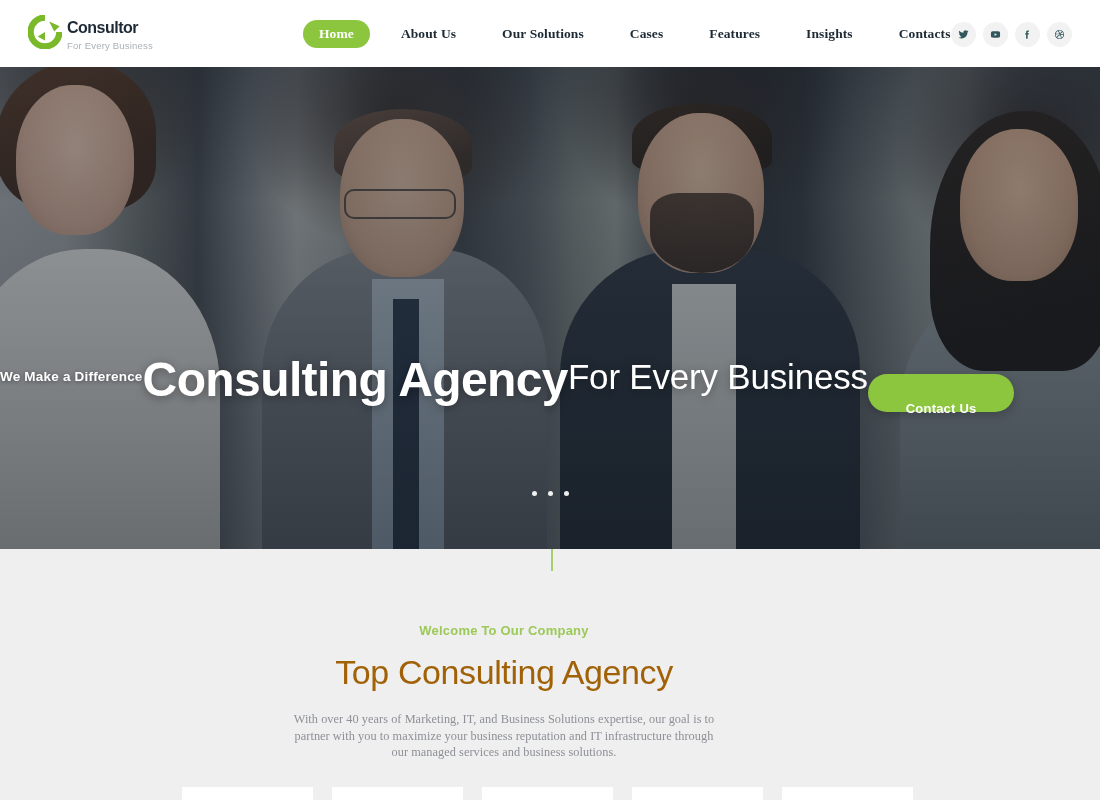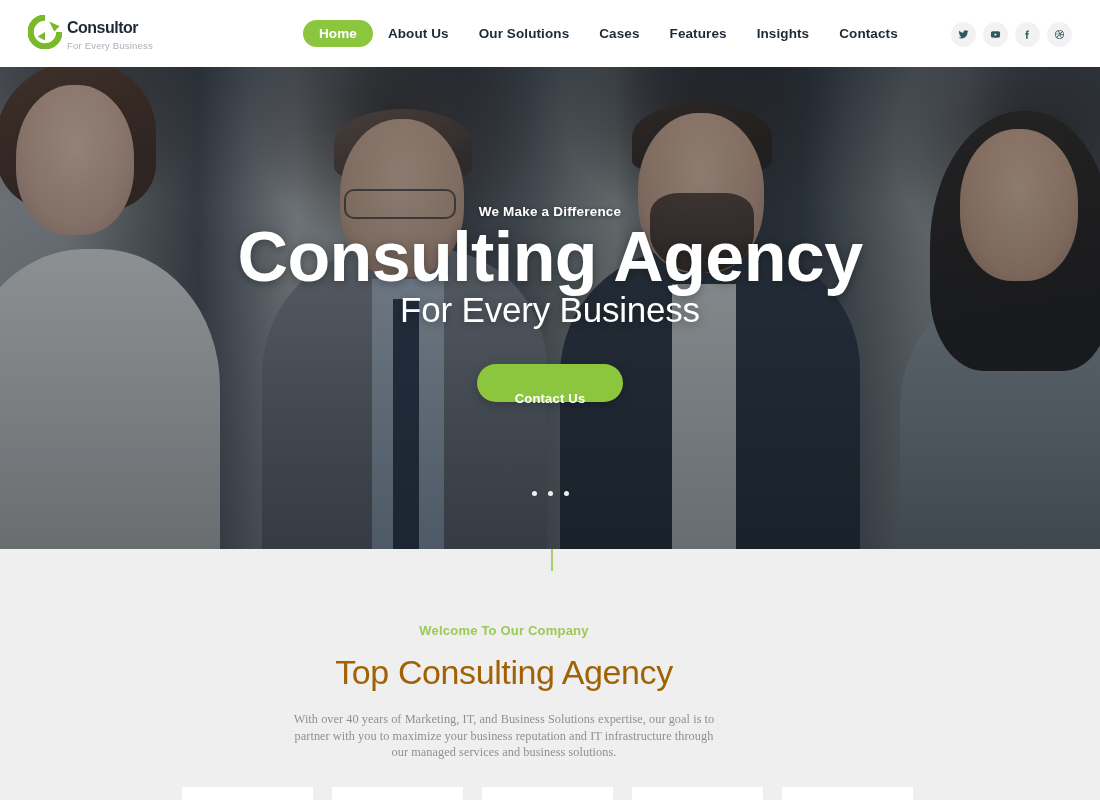--- a/index.html
+++ b/index.html
@@ -31,21 +31,21 @@
     font-size: 16px; font-weight: 700; color: #1d2a35;
     letter-spacing: -0.5px; line-height: 23px;
   }
   .logo-tag {
     font-size: 9.5px; color: #a9b0b6; letter-spacing: 0.2px;
     line-height: 12px; margin-top: 1px; font-weight: 400;
   }
 
   .nav {
     position: absolute; left: 303px; top: 0; height: 67px;
-    display: flex; align-items: center; gap: 0px;
+    display: flex; align-items: center; gap: 16px; font-family: Liberation Serif, serif;
   }
   .nav-item {
     font-size: 13.5px; font-weight: 700; color: #1d2a35;
     padding: 7px 15px; letter-spacing: 0.1px;
     cursor: pointer; white-space: nowrap;
   }
   .nav-item.active {
     background: #8cc63e; color: #ffffff;
     border-radius: 14px; padding: 6px 16px;
   }
@@ -145,30 +145,30 @@
   .w4-body { left: 900px; bottom: 0; width: 220px; height: 260px;
     background: linear-gradient(180deg,#9aa2a6 0%, #848c91 60%, #6f777c 100%);
     border-radius: 46% 44% 0 0; }
 
   .hero-overlay {
     position: absolute; inset: 0;
     background: linear-gradient(180deg, rgba(28,36,46,.42) 0%, rgba(28,36,46,.50) 55%, rgba(28,36,46,.58) 100%);
   }
   .hero-content {
     position: absolute; inset: 0;
-    display: flex; flex-direction: column;
+    display: flex; flex-direction: row;
     align-items: center; justify-content: flex-start;
     padding-top: 137px; text-align: center;
   }
   .hero-sub {
     font-size: 13.5px; font-weight: 700; color: #ffffff;
     letter-spacing: 0.2px; text-shadow: 0 1px 4px rgba(0,0,0,.45);
   }
   .hero-title {
-    font-size: 70px; font-weight: 700; color: #ffffff;
+    font-size: 48px; font-weight: 700; color: #ffffff;
     letter-spacing: -0.6px; line-height: 62px; margin-top: 7px;
     text-shadow: 0 2px 10px rgba(0,0,0,.35);
   }
   .hero-title2 {
     font-size: 35px; font-weight: 400; color: #ffffff;
     letter-spacing: -0.2px; line-height: 42px; margin-top: 1px;
     text-shadow: 0 2px 10px rgba(0,0,0,.35);
   }
   .hero-btn {
     margin-top: 33px;

